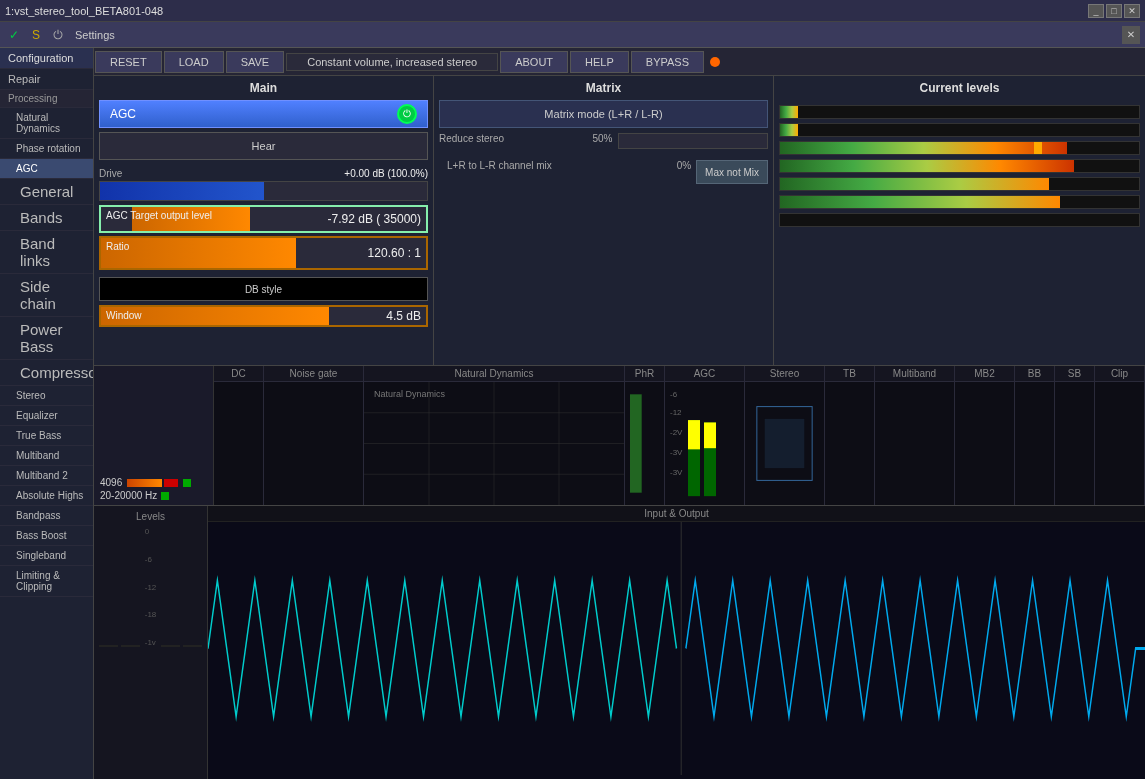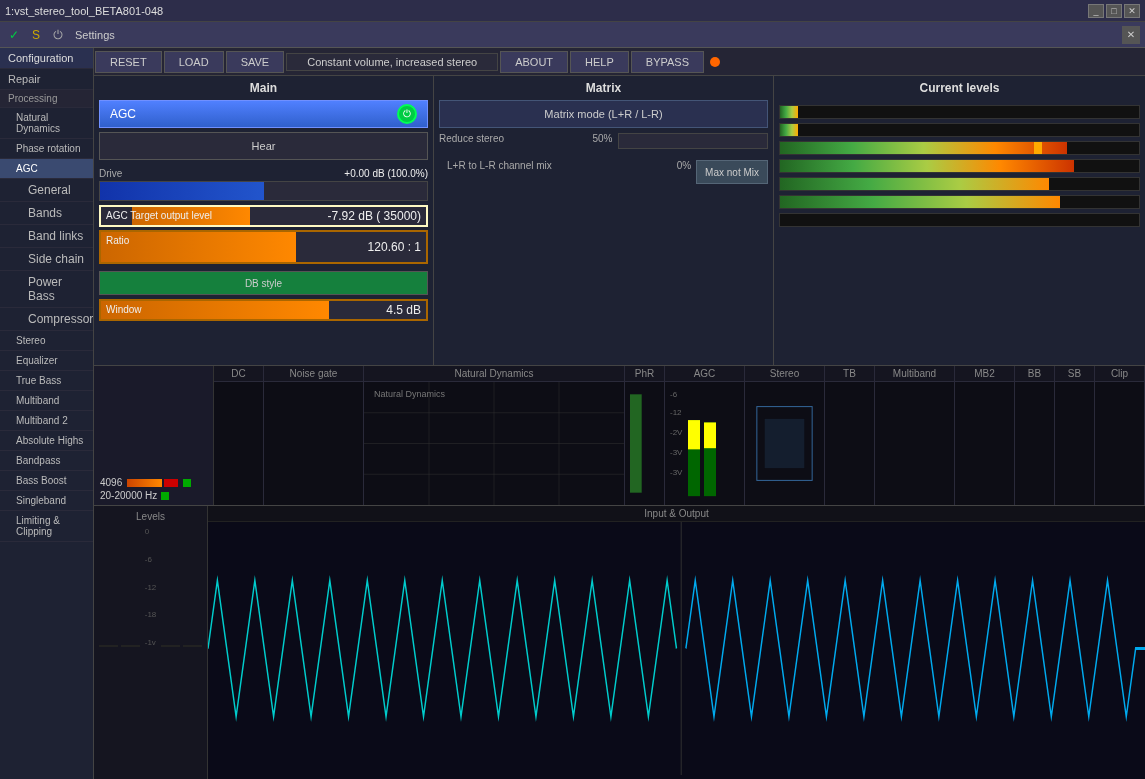--- a/index.html
+++ b/index.html
@@ -20,21 +20,21 @@
 
     
     .app-body { display: flex; height: calc(779px - 22px - 26px); }
     
     
     .sidebar { width: 94px; background: #1e2233; border-right: 1px solid #444; display: flex; flex-direction: column; overflow-y: auto; }
     .sidebar-item { padding: 4px 8px; font-size: 11px; cursor: pointer; color: #bbb; border-bottom: 1px solid #2a2a3a; }
     .sidebar-item.active { background: #3a4a70; color: #fff; }
     .sidebar-item.section { background: #252535; color: #999; font-size: 10px; padding: 3px 8px; }
     .sidebar-item.subsection { padding-left: 16px; font-size: 10px; }
-    .sidebar-item.sub2 { padding-left: 28px; font-size: 12px; }
+    .sidebar-item.sub2 { padding-left: 20px; font-size: 15px; }
 
     
     .content-area { flex: 1; display: flex; flex-direction: column; background: #1a1e2e; }
     
     
     .toolbar { height: 28px; background: #252535; display: flex; align-items: center; border-bottom: 1px solid #444; }
     .toolbar-btn { padding: 2px 14px; background: #3a3a5c; border: 1px solid #555; color: #ccc; font-size: 11px; cursor: pointer; height: 22px; margin: 0 1px; }
     .toolbar-label { padding: 2px 20px; color: #ccc; font-size: 11px; border: 1px solid #444; margin: 0 1px; background: #2a2a3a; }
     .toolbar-bypass-dot { width: 10px; height: 10px; background: #ff6600; border-radius: 50%; margin-left: 5px; }
 
@@ -46,21 +46,21 @@
     .panel-title { text-align: center; font-size: 12px; color: #ddd; margin-bottom: 5px; font-weight: bold; }
     .agc-btn { width: 100%; height: 28px; background: linear-gradient(to bottom, #5080ff, #3060cc); border: 1px solid #7090ff; color: #fff; font-size: 12px; cursor: pointer; display: flex; align-items: center; justify-content: space-between; padding: 0 10px; margin-bottom: 4px; }
     .power-btn { width: 20px; height: 20px; border-radius: 50%; background: #00cc44; border: 2px solid #00ff55; display: flex; align-items: center; justify-content: center; font-size: 10px; }
     .hear-btn { width: 100%; height: 28px; background: #2a2a3a; border: 1px solid #555; color: #ccc; font-size: 11px; cursor: pointer; margin-bottom: 8px; }
     
     .slider-row { margin-bottom: 3px; }
     .slider-track { width: 100%; height: 20px; background: #2a2a3a; border: 1px solid #444; position: relative; overflow: hidden; }
     .slider-fill { height: 100%; background: linear-gradient(to right, #cc8800, #ffaa00); }
     .slider-value { position: absolute; right: 5px; top: 50%; transform: translateY(-50%); font-size: 12px; color: #eee; }
     
-    .db-style-btn { width: 100%; height: 24px; background: #15803d; border: 1px solid #555; color: #ccc; font-size: 10px; cursor: pointer; margin: 4px 0; }
+    .db-style-btn { width: 100%; height: 24px; background: #000000; border: 1px solid #555; color: #ccc; font-size: 10px; cursor: pointer; margin: 4px 0; }
     
     
     .matrix-panel { width: 340px; background: #1e2233; border-right: 1px solid #444; padding: 5px; }
     .matrix-btn { width: 100%; height: 28px; background: #2a3050; border: 1px solid #445577; color: #ccc; font-size: 11px; margin-bottom: 5px; cursor: pointer; }
     .matrix-row { display: flex; height: 24px; margin-bottom: 3px; }
     .matrix-label { flex: 1; font-size: 10px; color: #aaa; }
     .matrix-pct { font-size: 10px; color: #aaa; margin: 0 5px; }
     .matrix-mix-btn { background: #3a4a5a; border: 1px solid #556677; color: #ccc; font-size: 10px; padding: 2px 8px; cursor: pointer; }
 
     
@@ -188,21 +188,21 @@
             <span style="font-size:10px;color:#aaa;">Drive</span>
             <span style="font-size:10px;color:#eee;">+0.00 dB (100.0%)</span>
           </div>
           <div class="slider-track">
             <div class="slider-fill fill-blue-dark" style="width:50%;"></div>
           </div>
         </div>
         
         
         <div class="slider-row" style="margin-top:4px;">
-          <div class="slider-track" style="height:22px;border:2px solid #fef9c3;padding-left:31px;">
+          <div class="slider-track" style="height:28px;border:2px solid #86efac;padding-left:31px;">
             <div class="slider-fill fill-orange" style="width:40%;"></div>
             <div style="position:absolute;left:5px;top:3px;font-size:10px;color:#eee;">AGC Target output level</div>
             <div class="slider-value">-7.92 dB ( 35000)</div>
           </div>
         </div>
         
         
         <div class="slider-row" style="margin-top:3px;">
           <div class="slider-track" style="height:34px;border:2px solid #aa6600;">
             <div class="slider-fill fill-orange" style="width:60%;"></div>

